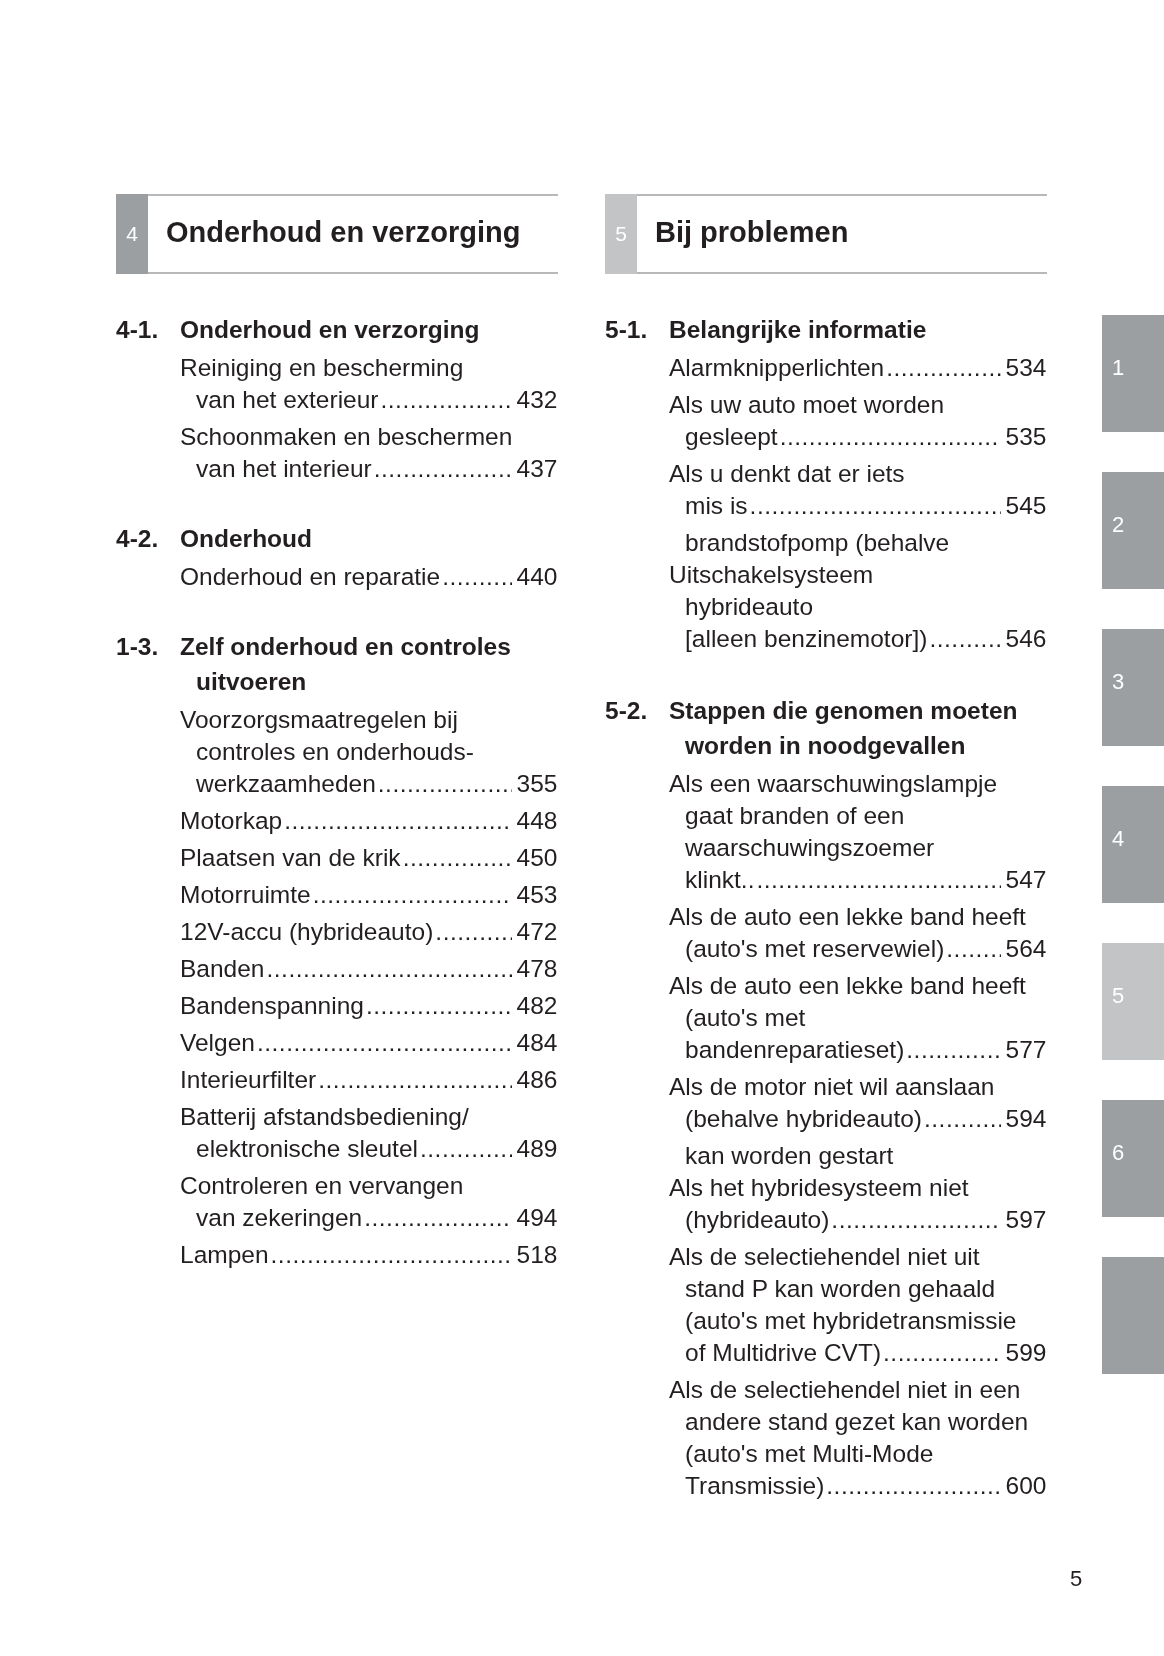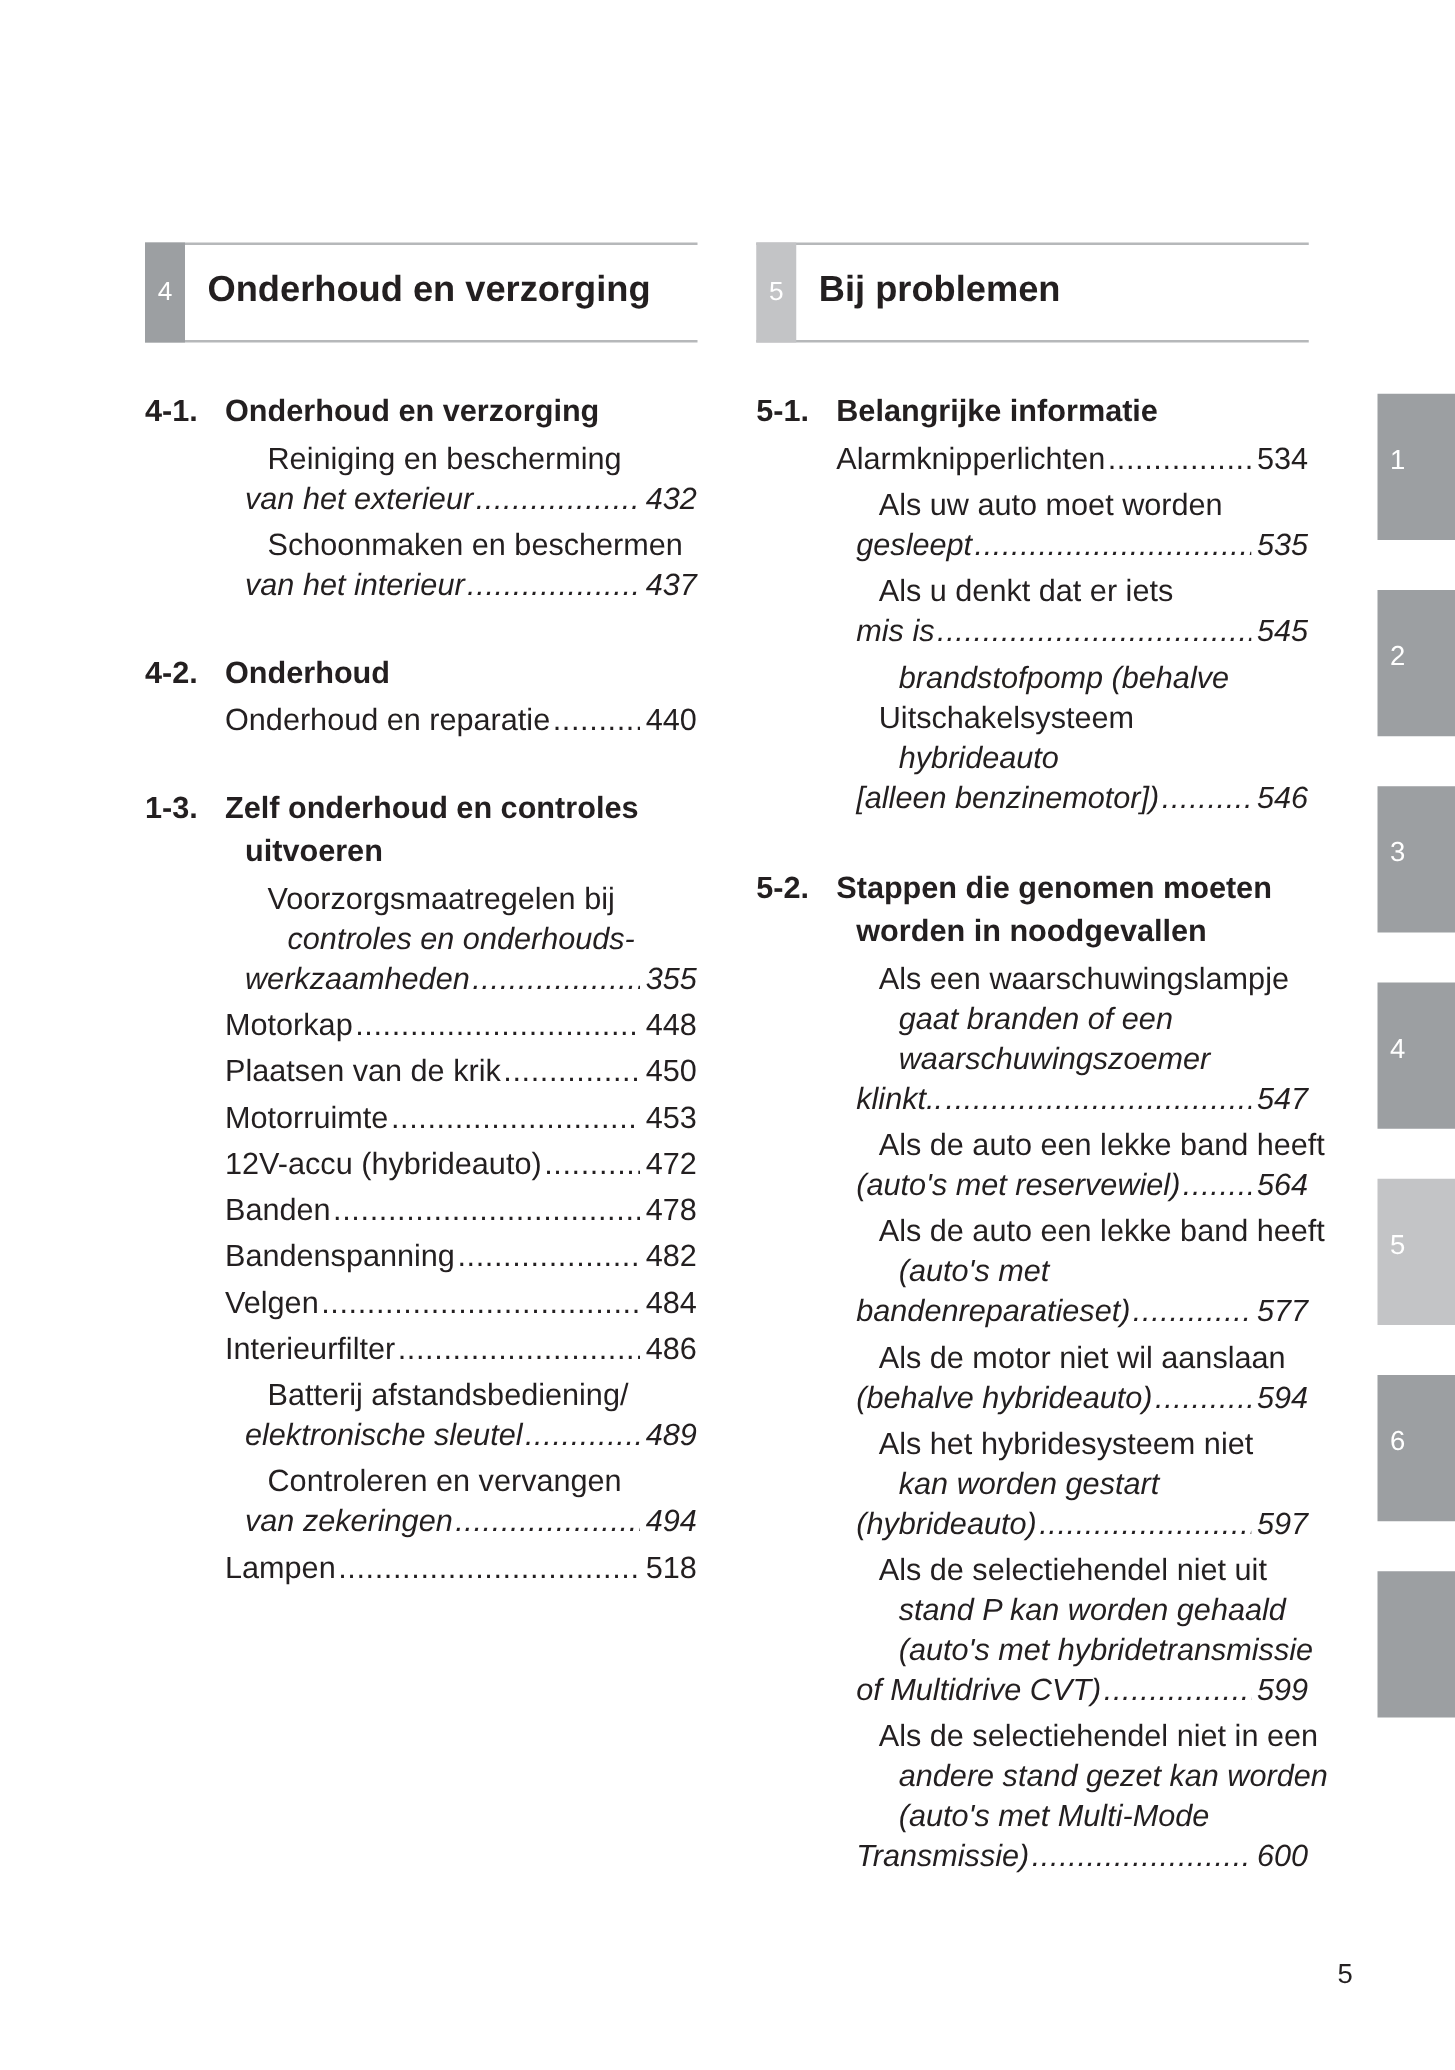--- a/index.html
+++ b/index.html
@@ -29,22 +29,22 @@
 
   .section { position: relative; }
   .section-head {
     display: flex; font-weight: bold; font-size: 24.5px; line-height: 35px;
   }
   .section-num { width: 64px; flex: none; }
   .section-title { flex: 1; }
   .section-title .cont { display: block; padding-left: 16px; }
 
   .entry { padding-left: 64px; font-size: 24.5px; line-height: 32px; margin-top: 5px; }
-  .entry .line { display: block; white-space: nowrap; margin-left: 34px; }
-  .entry .indent { padding-left: 16px; font-style: italic; }
+  .entry .line { display: block; white-space: nowrap; }
+  .entry .indent { padding-left: 16px; }
   .entry .last {
     display: flex; align-items: baseline; white-space: nowrap;
   }
   .entry .last .label { flex: none; }
   .entry .last .dots {
     flex: 1; overflow: hidden; white-space: nowrap; margin: 0 4px 0 2px;
     letter-spacing: 0.5px;
   }
   .entry .last .dots::before {
     content: "............................................................................................................";
@@ -283,22 +283,22 @@
         </div>
         <div class="entry">
           <span class="line">Als de motor niet wil aanslaan</span>
           <span class="last indent">
             <span class="label">(behalve hybrideauto)</span>
             <span class="dots"></span>
             <span class="page">594</span>
           </span>
         </div>
         <div class="entry">
+          <span class="line indent">kan worden gestart</span>
           <span class="line">Als het hybridesysteem niet</span>
-          <span class="line indent">kan worden gestart</span>
           <span class="last indent">
             <span class="label">(hybrideauto)</span>
             <span class="dots"></span>
             <span class="page">597</span>
           </span>
         </div>
         <div class="entry">
           <span class="line">Als de selectiehendel niet uit</span>
           <span class="line indent">stand P kan worden gehaald</span>
           <span class="line indent">(auto's met hybridetransmissie</span>

